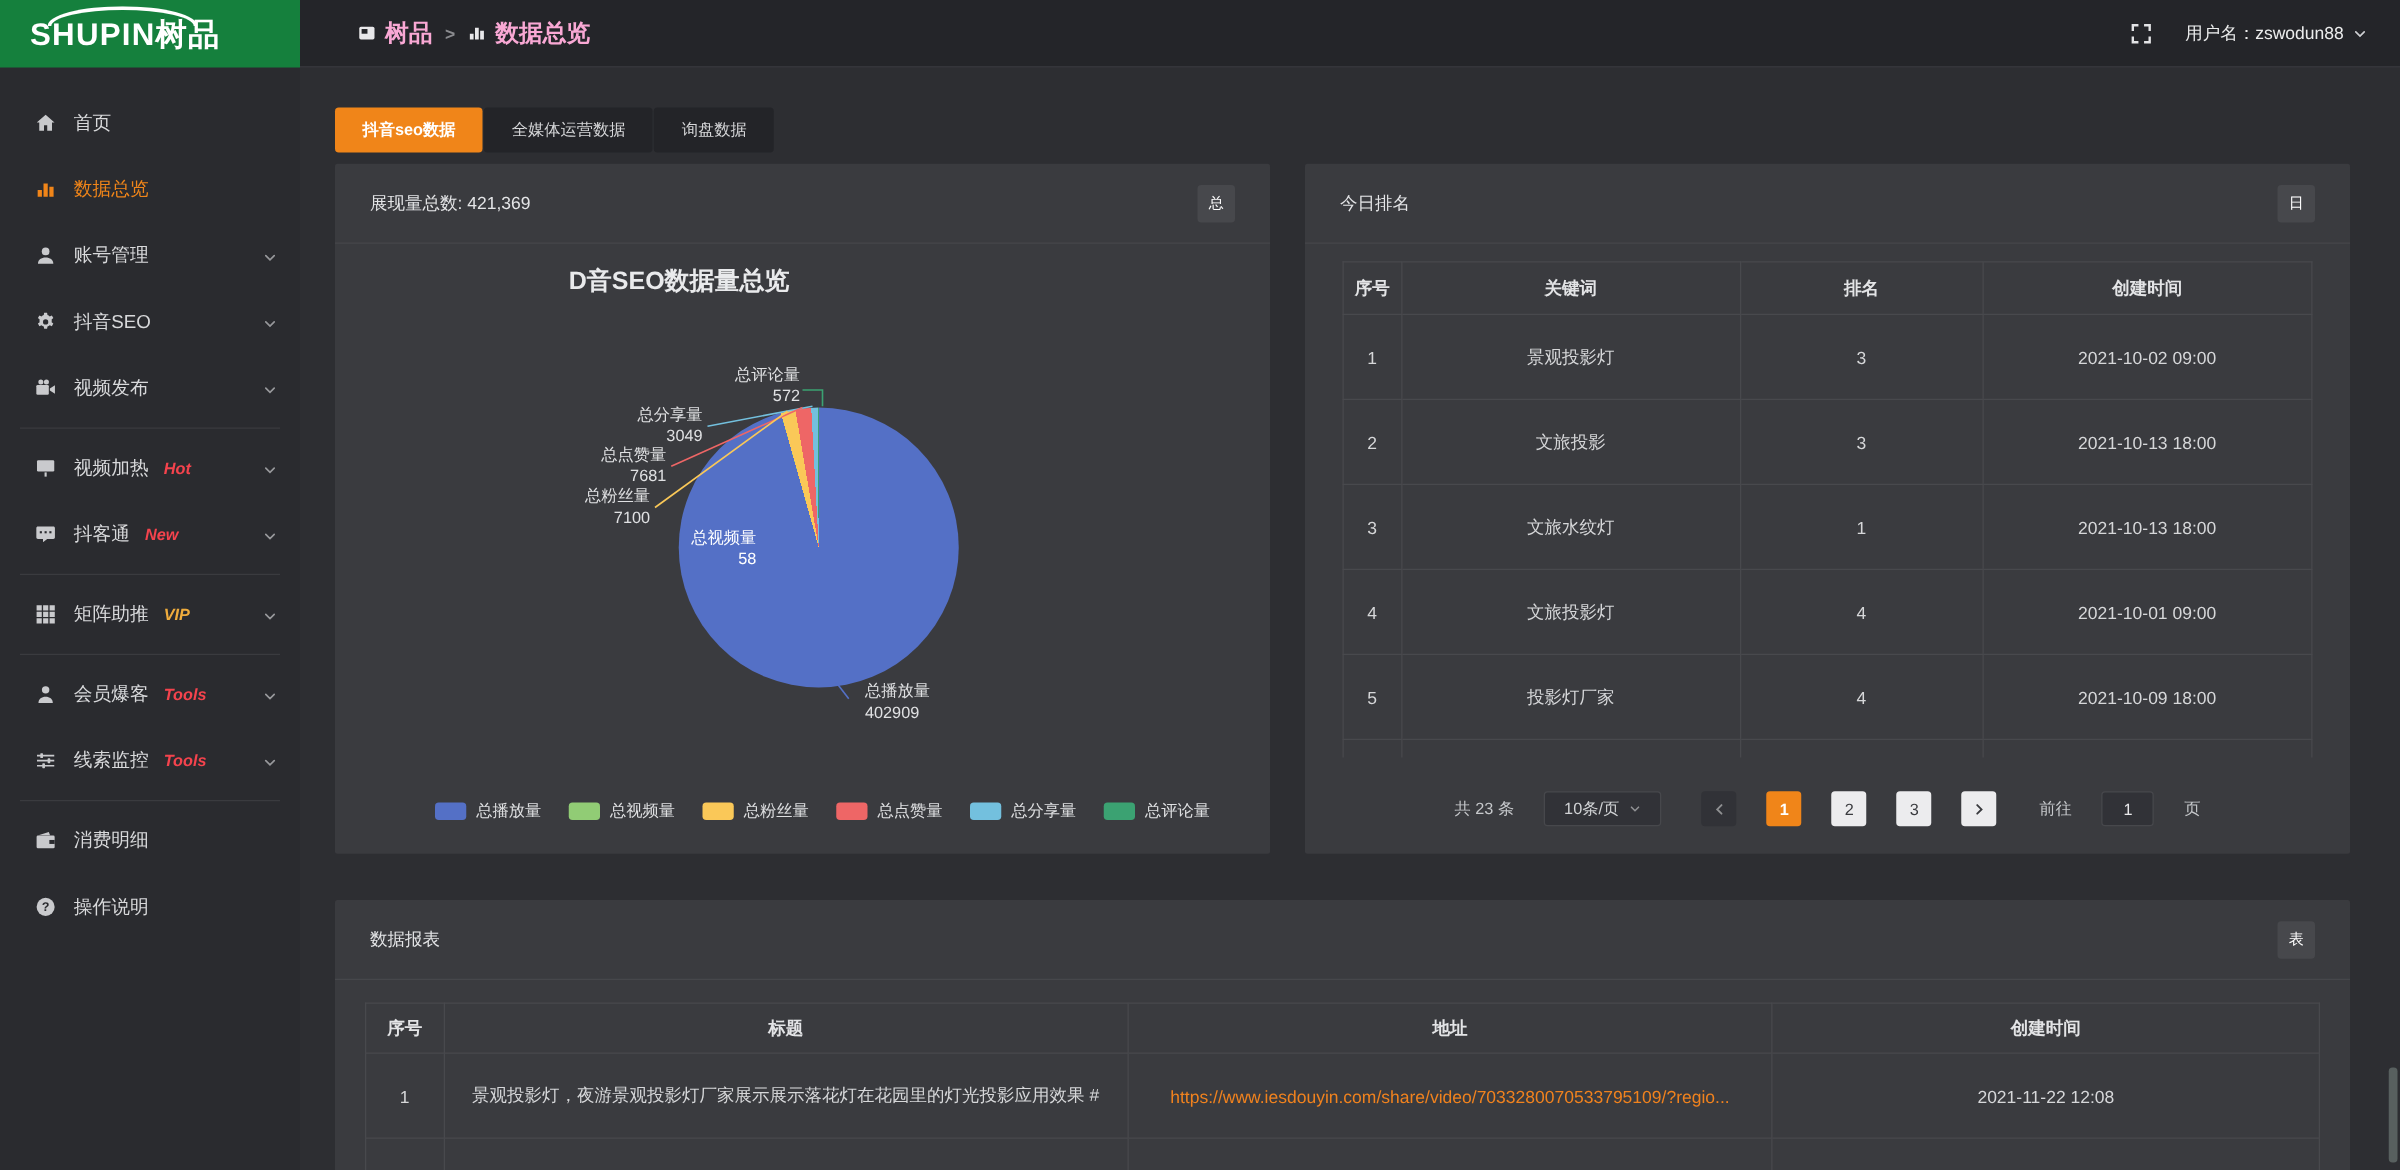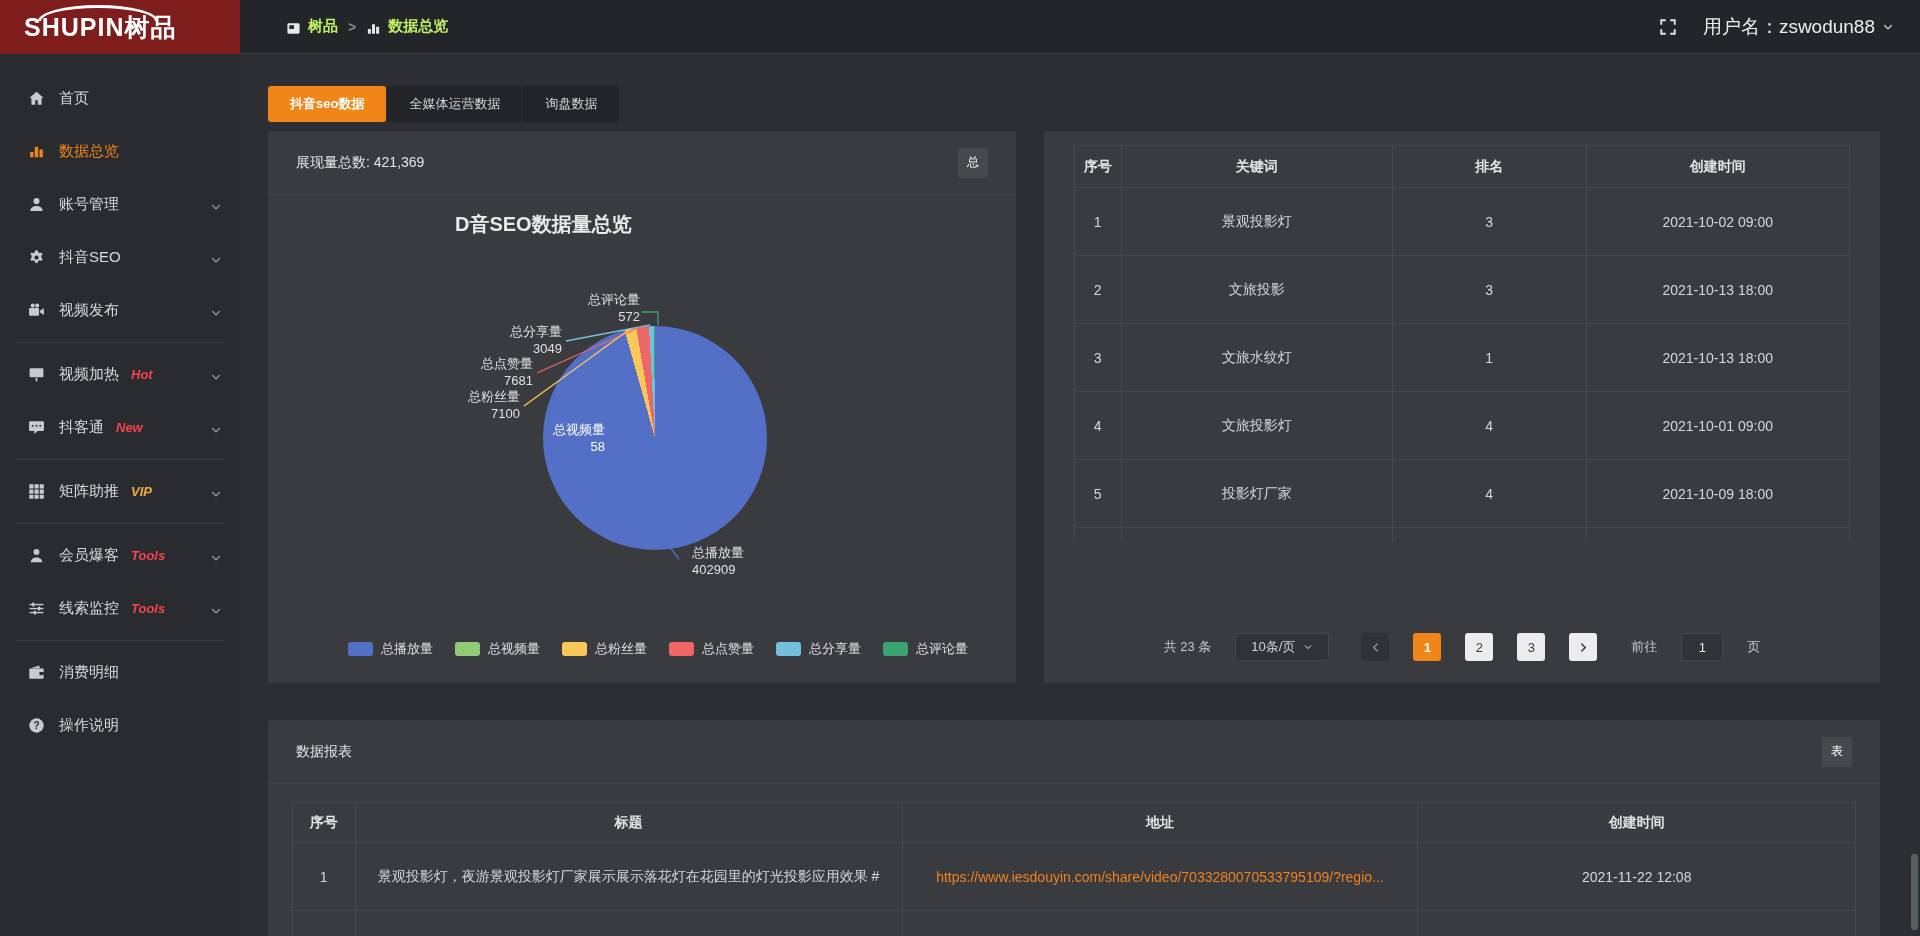--- a/index.html
+++ b/index.html
@@ -2,32 +2,32 @@
 <html><head>
 <meta charset="utf-8">
 <style>
   * { margin:0; padding:0; box-sizing:border-box; }
   html,body { width:1920px; height:936px; background:#2d2e32; }
   body { font-family:"Liberation Sans","DejaVu Sans",sans-serif; }
   .app { position:relative; width:1920px; height:936px; background:#2d2e32; overflow:hidden; }
 
   
   .header { position:absolute; top:0; left:0; right:0; height:54px; display:flex; z-index:6; }
-  .logo-area { width:240px; height:54px; background:#7f1d1d; display:flex; align-items:center; padding-left:24px; position:relative; }
+  .logo-area { width:240px; height:54px; background:#15803d; display:flex; align-items:center; padding-left:24px; position:relative; }
   .logo-arc { position:absolute; top:5px; left:38px; width:120px; height:16px; border:3px solid #fff; border-bottom:none; border-radius:60px 60px 0 0 / 16px 16px 0 0; }
   .logo-text { color:#ffffff; font-size:25px; font-weight:bold; letter-spacing:1px; }
   .topbar { flex:1; height:54px; background:#242529; display:flex; align-items:center; padding:0 26px; border-bottom:1px solid #3a3b40; }
   .breadcrumb { display:flex; align-items:center; gap:10px; margin-left:20px; }
-  .crumb { display:flex; align-items:flex-end; gap:7px; color:#bef264; font-size:15px; font-weight:bold; cursor:pointer; }
+  .crumb { display:flex; align-items:center; gap:7px; color:#f9a8d4; font-size:19px; font-weight:bold; cursor:pointer; }
   .crumb svg { width:15px; height:15px; fill:#e8e8ea; }
   .crumb-sep { color:#8a8b8f; font-size:14px; font-weight:bold; }
   .topbar-right { margin-left:auto; display:flex; align-items:center; gap:26px; }
   .fs-icon { width:18px; height:18px; color:#e3e4e6; cursor:pointer; }
   .fs-icon svg { width:100%; height:100%; }
-  .user-menu { display:flex; align-items:center; gap:7px; color:#eceded; font-size:19px; cursor:pointer; }
+  .user-menu { display:flex; align-items:center; gap:7px; color:#eceded; font-size:14px; cursor:pointer; }
   .user-menu svg { width:12px; height:12px; }
 
   
   .sidebar { position:absolute; top:54px; left:0; bottom:0; width:240px; background:#2a2b2f; padding-top:18px; }
   .sb-item { height:53px; display:flex; align-items:center; padding:0 18px 0 28px; color:#d8d9db; font-size:15px; cursor:pointer; }
   .sb-icon { width:17px; height:17px; margin-right:14px; color:#c9cacd; flex:none; }
   .sb-icon svg { width:100%; height:100%; fill:currentColor; }
   .sb-label { white-space:nowrap; }
   .sb-item.active, .sb-item.active .sb-icon { color:#f08519; }
   .sb-badge { margin-left:12px; font-size:13px; font-weight:bold; font-style:italic; }
@@ -353,20 +353,24 @@
         </span>
         <span class="legend-item">
           <span class="legend-swatch" style="background: rgb(59, 162, 114);"></span>
           <span>总评论量</span>
         </span>
       </div>
     </div>
   </div>
 
   <div class="panel" id="ranking-panel">
+    <div class="panel-head">
+      <span>今日排名</span>
+      <button class="corner-btn">日</button>
+    </div>
 
     <table class="rank-table">
       <colgroup>
           <col style="width:6%">
           <col style="width:35%">
           <col style="width:25%">
           <col style="width:34%">
         </colgroup>
       <tbody>
           <tr>

